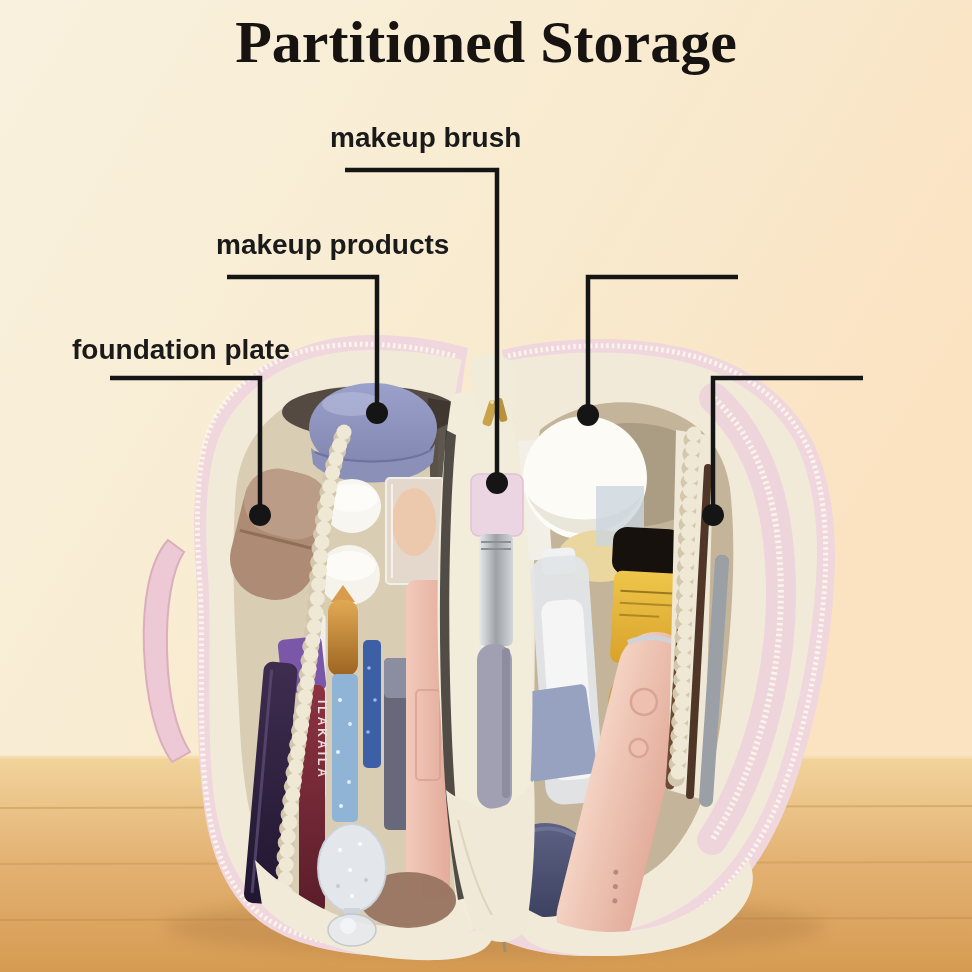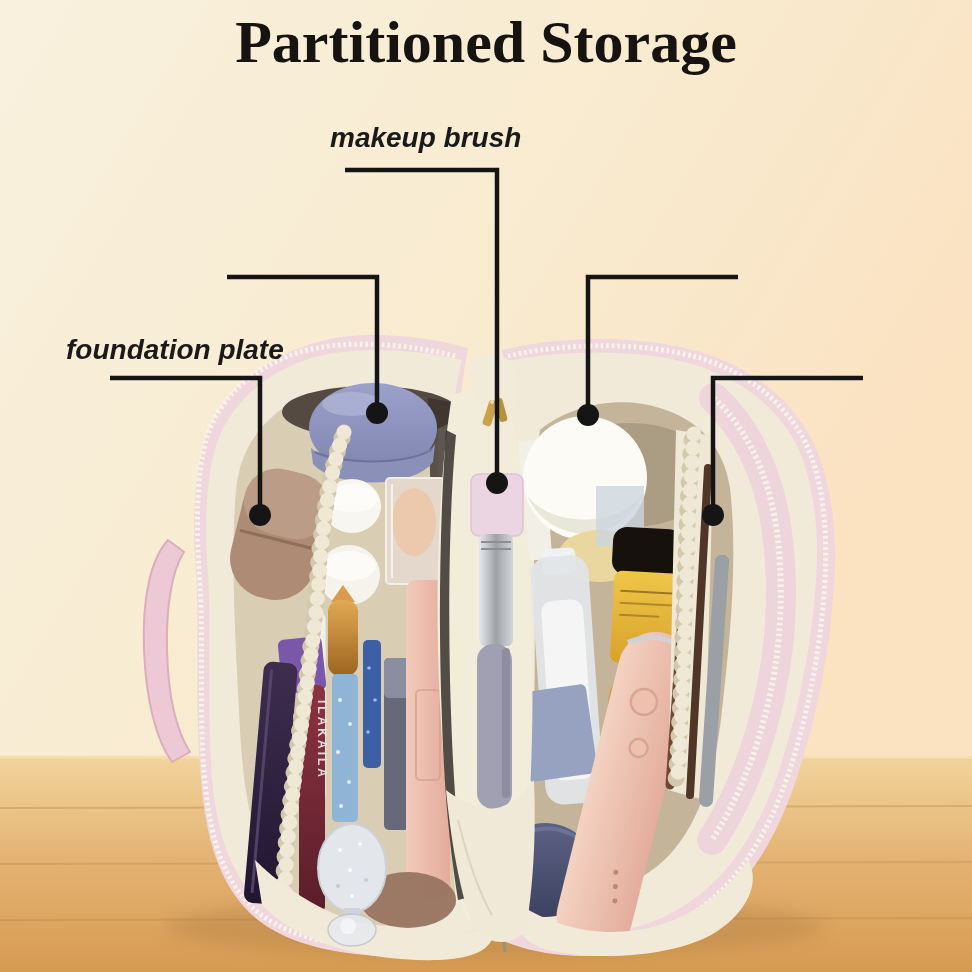--- a/index.html
+++ b/index.html
@@ -8,27 +8,27 @@
     font-family:"Liberation Sans",sans-serif;
   }
   .bag-art{position:absolute;inset:0;z-index:1;}
   .page-title{
     position:absolute;top:8px;left:0;width:100%;text-align:center;z-index:3;
     font-family:"Liberation Serif",serif;font-weight:bold;font-size:60px;
     letter-spacing:0px;color:var(--title-text,#171310);
   }
   .callout-label{
     position:absolute;z-index:4;white-space:nowrap;
-    font-weight:bold;font-size:28px;color:var(--label-text,#1a1a1a);font-style:italic;
+    font-weight:bold;font-size:28px;color:var(--label-text,#1a1a1a);
   }
   .callout-lines{position:absolute;inset:0;z-index:2;}
   #lbl-brush{left:330px;top:122px;}
   #lbl-products{left:216px;top:229px;}
   #lbl-skincare{left:608px;top:236px;}
-  #lbl-foundation{left:66px;top:334px;text-align:right;}
+  #lbl-foundation{left:72px;top:334px;text-align:right;}
   #lbl-eyebrow{left:682px;top:334px;}
 </style>
 </head>
 <body>
 
 <div class="stage">
 
   <svg class="bag-art" viewBox="0 0 972 972" width="972" height="972">
     <defs>
       <linearGradient id="bgGrad" x1="0" y1="0" x2="0.9" y2="0.55">
@@ -331,14 +331,15 @@
       <circle cx="377" cy="413" r="11"></circle>
       <circle cx="588" cy="415" r="11"></circle>
       <circle cx="260" cy="515" r="11"></circle>
       <circle cx="713" cy="515" r="11"></circle>
     </g>
   </svg>
 
   <div class="page-title">Partitioned Storage</div>
 
   <div id="lbl-brush" class="callout-label">makeup brush</div>
+  <div id="lbl-products" class="callout-label">makeup products</div>
   <div id="lbl-foundation" class="callout-label">foundation plate</div>
 </div>
 
 </body></html>

